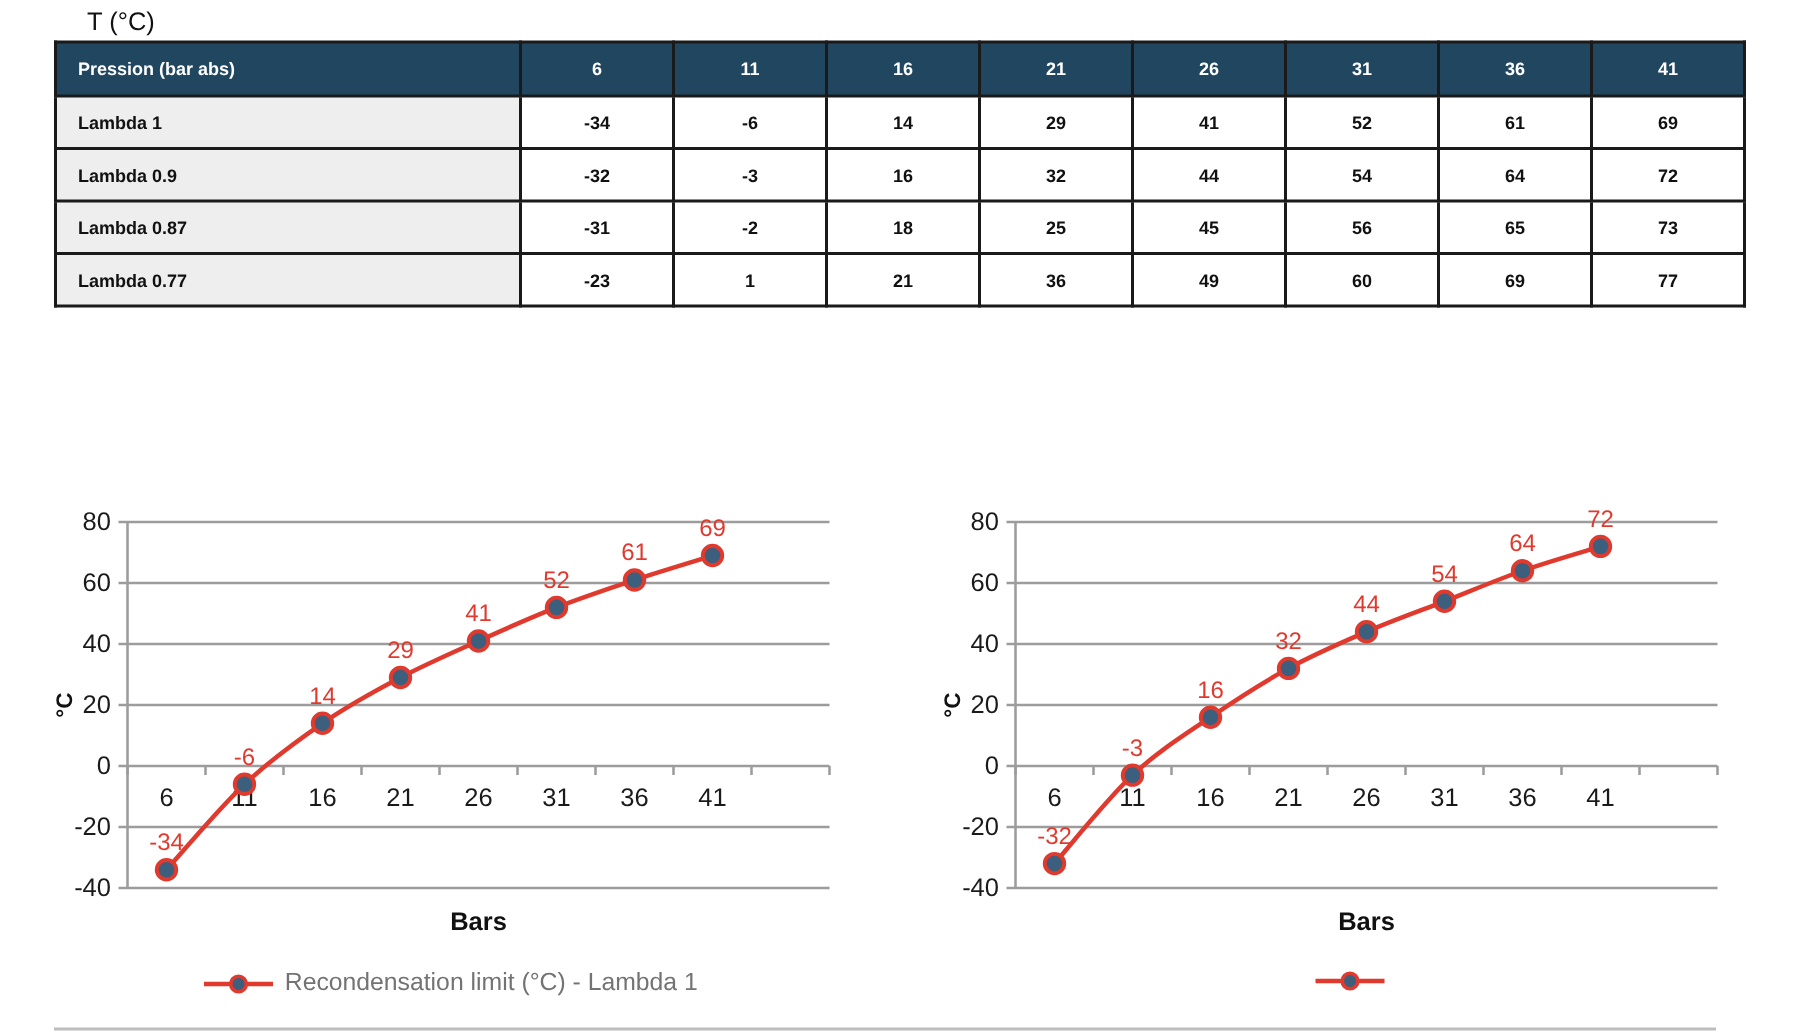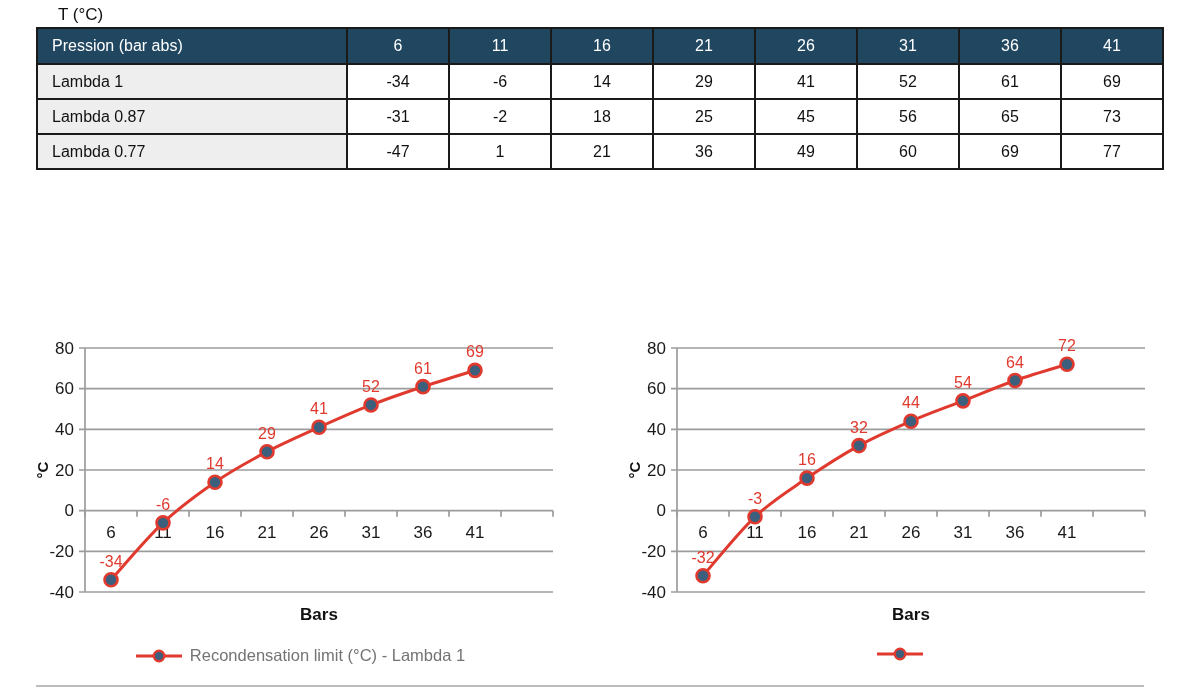--- a/index.html
+++ b/index.html
@@ -8,21 +8,21 @@
     --text:#1a1a1a;
   }
   *{margin:0;padding:0;box-sizing:border-box;}
   html,body{background:#ffffff;}
   body{font-family:"Liberation Sans","DejaVu Sans",sans-serif;color:var(--text);}
   .page{position:relative;width:1200px;height:688px;background:#fff;overflow:hidden;}
 
   .top-label{position:absolute;left:58px;top:5px;font-size:17px;color:#111;}
 
   table.data-table{position:absolute;left:36px;top:27px;width:1128px;border-collapse:collapse;table-layout:fixed;}
-  table.data-table th,table.data-table td{border:2px solid var(--table-border);font-size:16px;font-weight:400;}
+  table.data-table th,table.data-table td{border:2px solid var(--table-border);font-size:12px;font-weight:700;}
   table.data-table thead th{background:var(--header-bg);color:var(--header-text);height:36px;}
   table.data-table thead th.corner{text-align:left;padding-left:14px;}
   table.data-table thead th.num{text-align:center;}
   table.data-table tbody td{height:35px;background:#fff;text-align:center;color:#111;}
   table.data-table tbody td.rowlabel{background:var(--row-label-bg);text-align:left;padding-left:14px;margin-left:32px;}
 
   .chart-block{position:absolute;width:560px;height:300px;}
   .chart-left{left:36px;top:332px;}
   .chart-right{left:628px;top:332px;}
   .chart-block svg{width:560px;height:300px;display:block;font-family:inherit;}
@@ -78,33 +78,44 @@
           <td>-34</td>
           <td>-6</td>
           <td>14</td>
           <td>29</td>
           <td>41</td>
           <td>52</td>
           <td>61</td>
           <td>69</td>
         </tr>
         <tr>
+          <td class="rowlabel">Lambda 0.9</td>
+          <td>-32</td>
+          <td>-3</td>
+          <td>16</td>
+          <td>32</td>
+          <td>44</td>
+          <td>54</td>
+          <td>64</td>
+          <td>72</td>
+        </tr>
+        <tr>
           <td class="rowlabel">Lambda 0.87</td>
           <td>-31</td>
           <td>-2</td>
           <td>18</td>
           <td>25</td>
           <td>45</td>
           <td>56</td>
           <td>65</td>
           <td>73</td>
         </tr>
         <tr>
           <td class="rowlabel">Lambda 0.77</td>
-          <td>-47</td>
+          <td>-23</td>
           <td>1</td>
           <td>21</td>
           <td>36</td>
           <td>49</td>
           <td>60</td>
           <td>69</td>
           <td>77</td>
         </tr>
       </tbody>
   </table>

